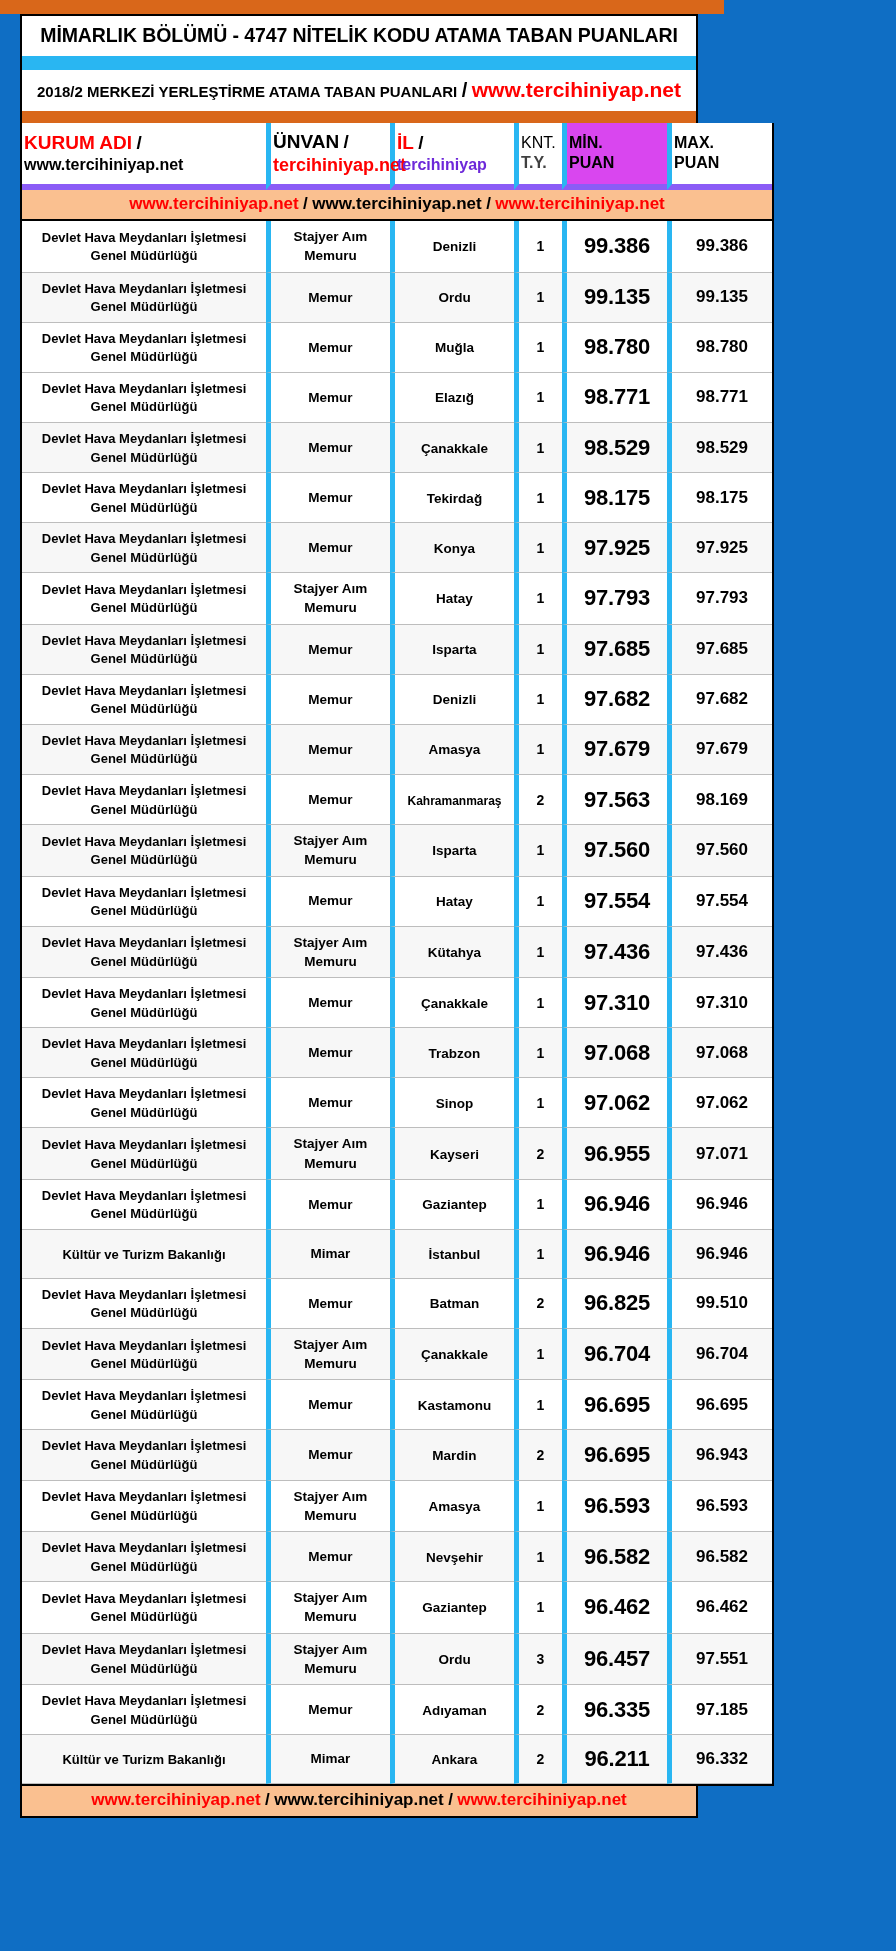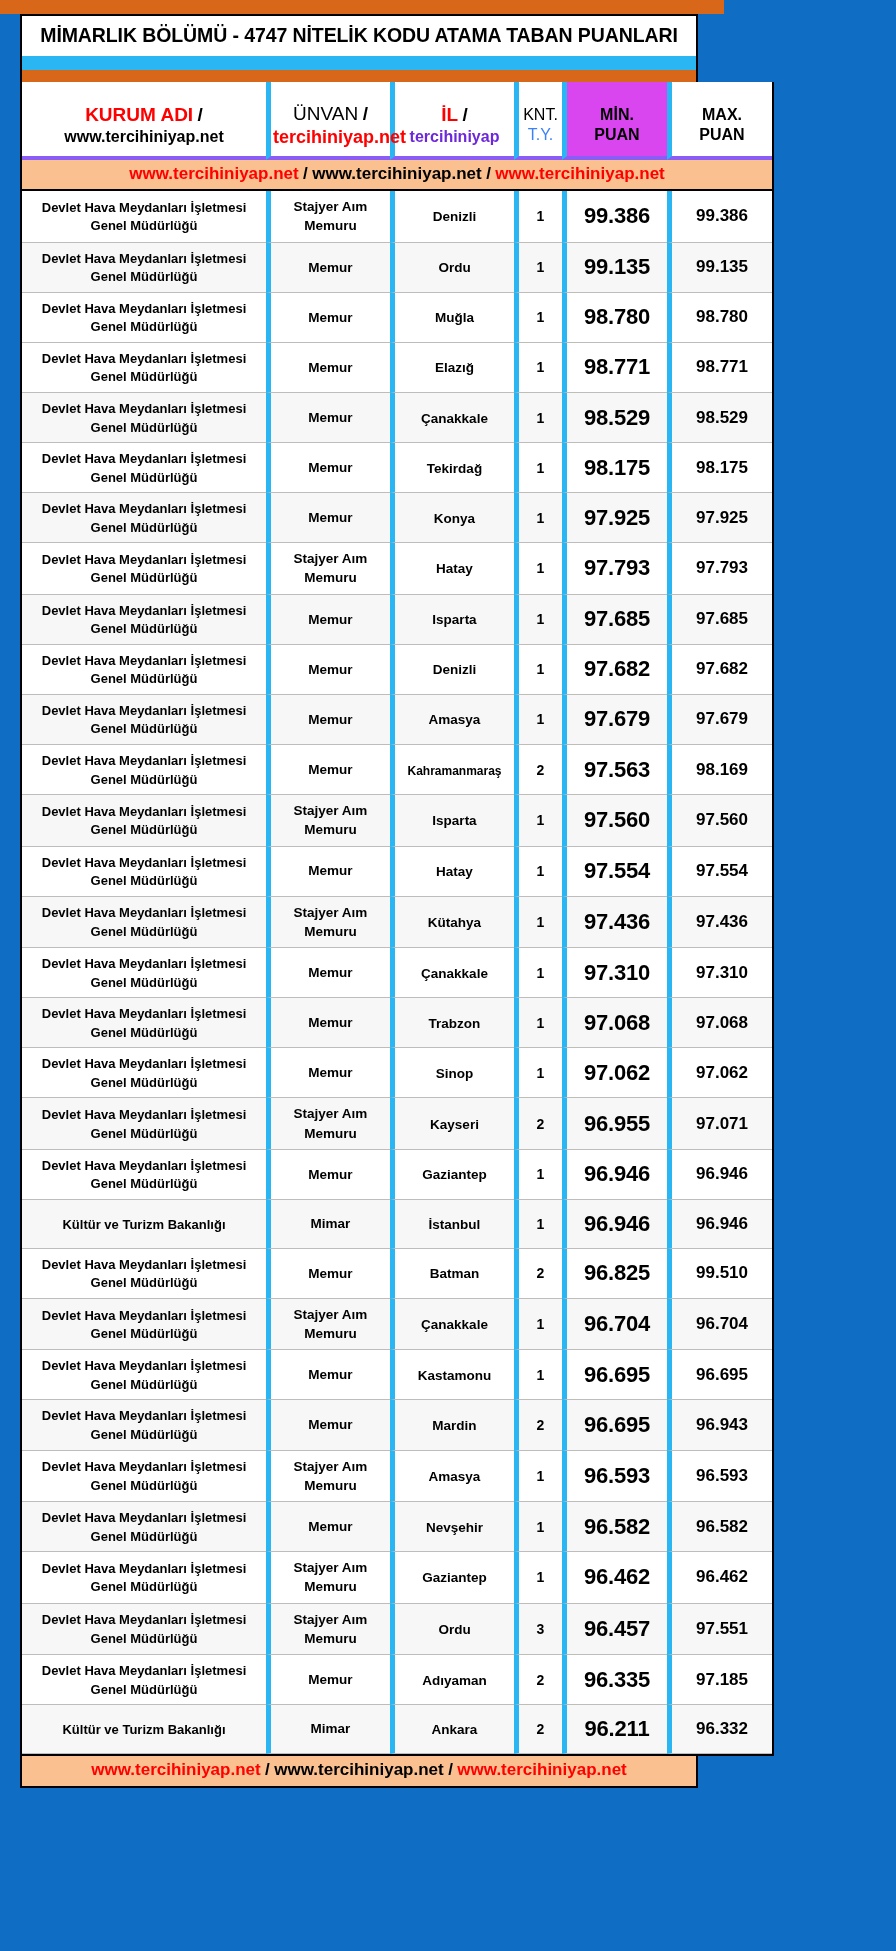--- a/index.html
+++ b/index.html
@@ -58,37 +58,37 @@
     background:#fff;border:2px solid #000;border-top:none;
   }
   table.grid col.c1{width:244px;}
   table.grid col.c2{width:124px;}
   table.grid col.c3{width:124px;}
   table.grid col.c4{width:48px;}
   table.grid col.c5{width:105px;}
   table.grid col.c6{width:105px;}
 
   .hdr td{
-    vertical-align:middle;text-align:center;
-    border-bottom:4px solid #8b5cf6;
-    padding:20px 2px 8px;
+    vertical-align:middle;
+    border-bottom:6px solid #8b5cf6;
+    padding:7px 2px 8px;
     background:#fff;
   }
   .hdr td.sep{border-left:5px solid #29b6f2;}
   .hdr td.yellow{background:#d946ef;}
   .h-l1{display:block;line-height:1.25;}
   .h-l2{display:block;line-height:1.25;}
   .hdr .big-red{font-size:19px;font-weight:bold;color:#ff0000;}
-  .hdr .big-black{font-size:19px;font-weight:normal;color:#000;}
+  .hdr .big-black{font-size:19px;font-weight:bold;color:#000;}
   .hdr .sl{font-size:19px;font-weight:bold;color:#000;}
   .hdr .sm-black{font-size:16px;font-weight:bold;color:#000;}
   .hdr .sm-red{font-size:18px;font-weight:bold;color:#ff0000;}
   .hdr .sm-black2{font-size:16px;font-weight:bold;color:#6d28d9;}
   .hdr .knt{font-size:16px;font-weight:normal;color:#000;}
-  .hdr .ty{font-size:16px;font-weight:normal;color:#3b82f6;}
+  .hdr .ty{font-size:16px;font-weight:bold;color:#404040;}
   .hdr .puan{font-size:16px;font-weight:bold;color:#000;}
 
   .adbar td{
     background:#fac090;
     border-bottom:2px solid #000;
     text-align:center;
     padding:4px 0 5px;
   }
   .adbar .red{font-size:17px;font-weight:bold;color:#ff0000;}
   .adbar .blk{font-size:17px;font-weight:bold;color:#000;}
@@ -127,20 +127,25 @@
   <div class="sidecol-r"></div>
 
   <div class="inner">
 
     <div class="title-bar">
       <span class="t">MİMARLIK BÖLÜMÜ - 4747 NİTELİK KODU ATAMA TABAN PUANLARI</span>
     </div>
 
     <div class="cyan-strip"></div>
 
+    <div class="sub-bar">
+      <span class="s1">2018/2 MERKEZİ YERLEŞTİRME ATAMA TABAN PUANLARI</span>
+      <span class="slash">/</span>
+      <span class="s2">www.tercihiniyap.net</span>
+    </div>
 
     <div class="orange-strip"></div>
 
     <table class="grid">
       <colgroup>
         <col class="c1">
           <col class="c2">
           <col class="c3">
           <col class="c4">
           <col class="c5">

